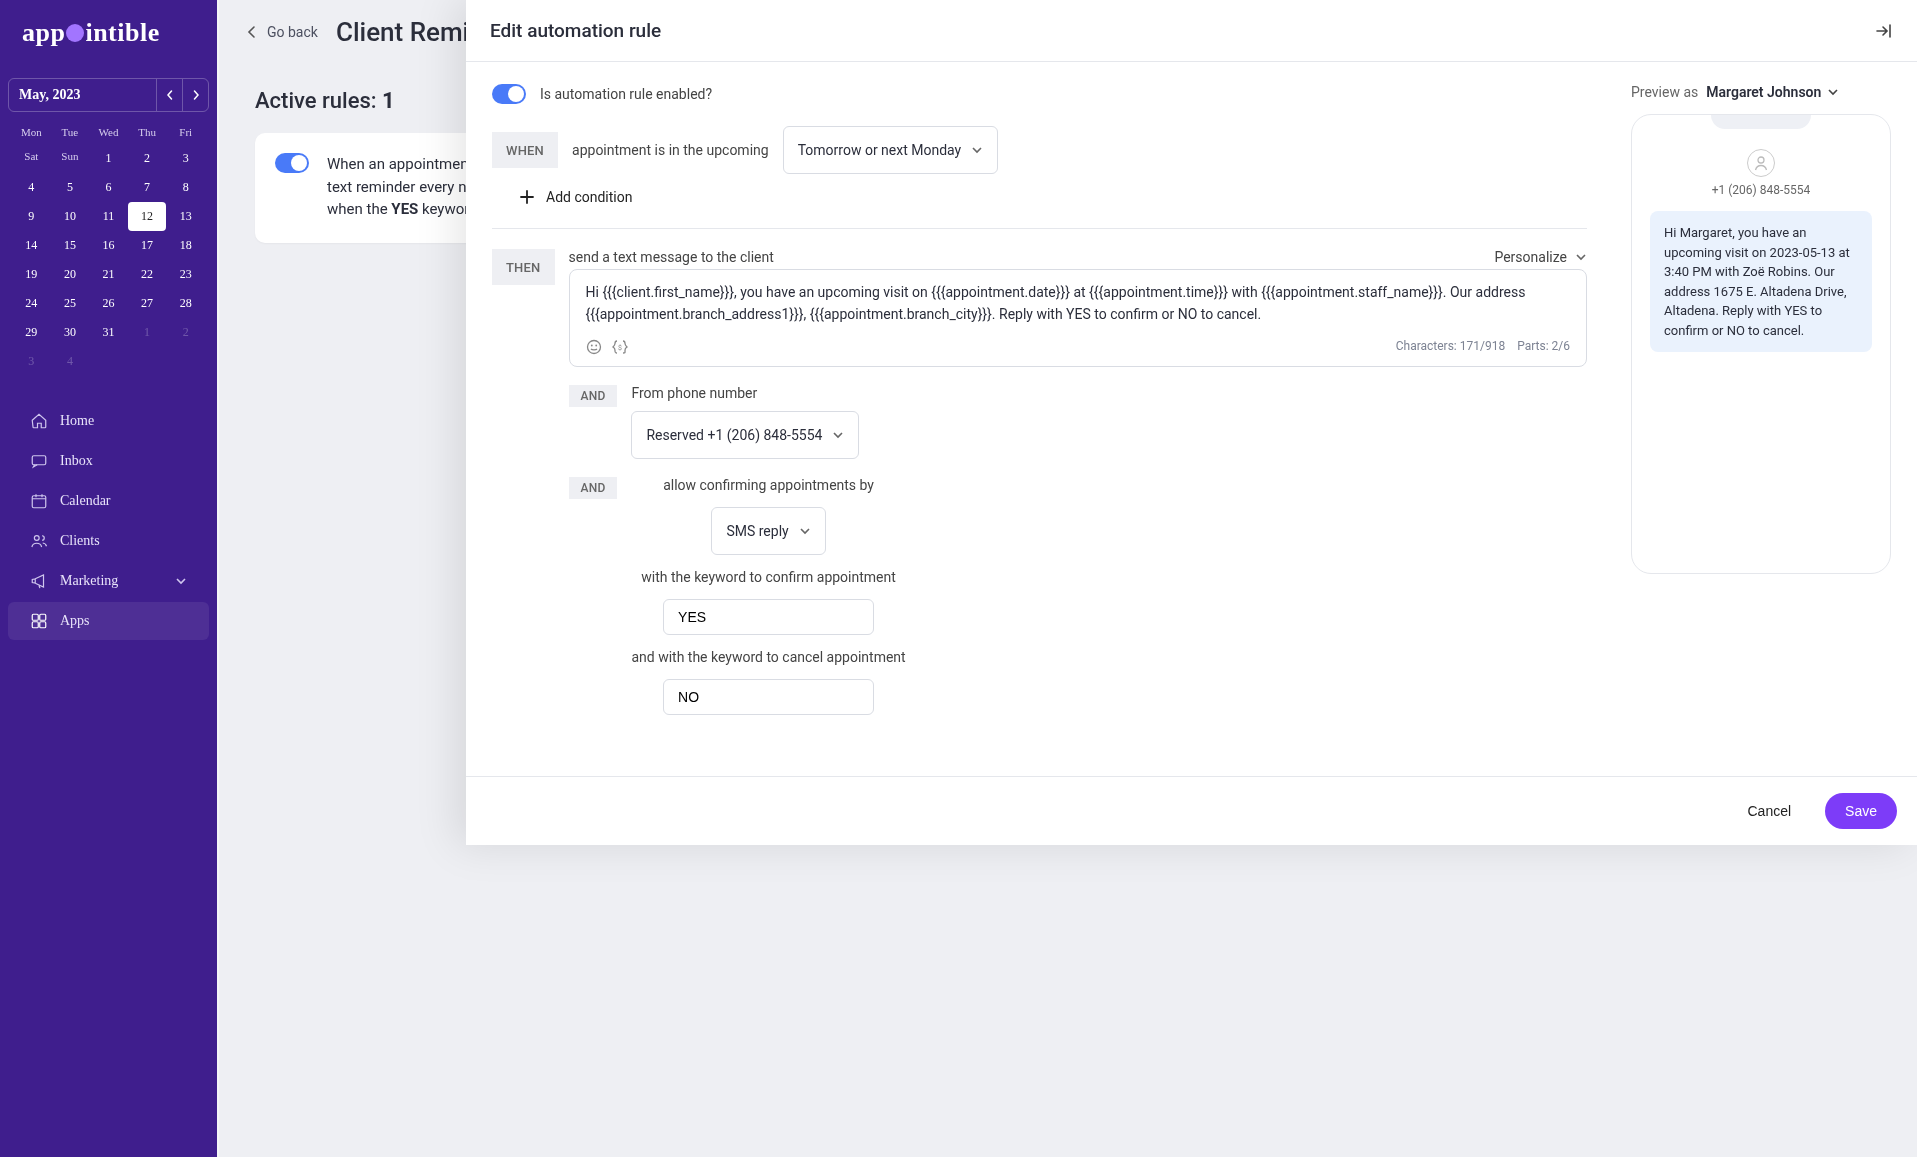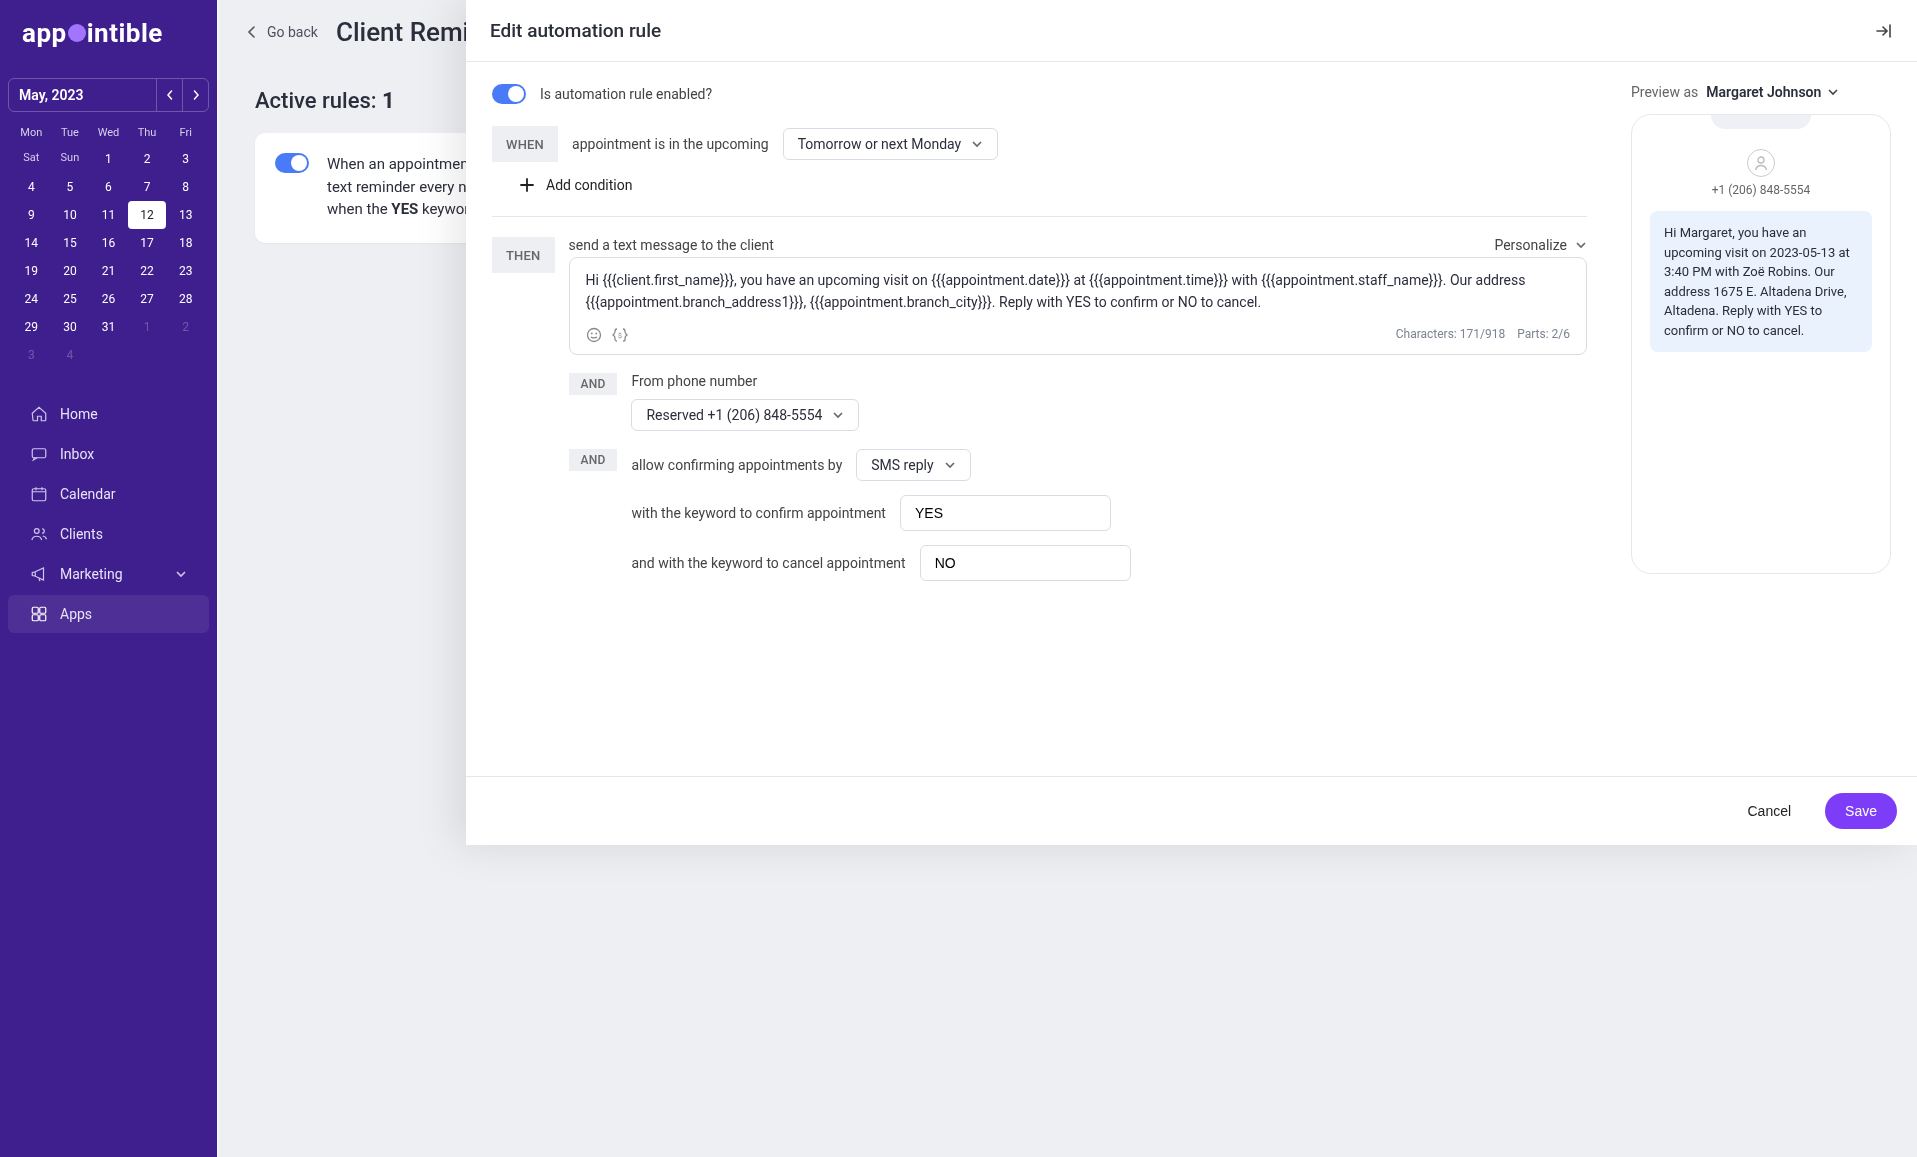--- a/index.html
+++ b/index.html
@@ -25,20 +25,21 @@
     font-family: -apple-system, BlinkMacSystemFont, "Segoe UI", Roboto, "Helvetica Neue", Arial, sans-serif;
     color: var(--text-dark);
     background: #f5f6f8;
     overflow: hidden;
   }
   
   .sidebar {
     position: absolute; left:0; top:0; width:217px; height:100%;
     background: var(--purple-900);
     color: #fff;
+    font-family: Liberation Serif, serif;
   }
   .logo {
     padding: 18px 22px 22px;
     font-size: 26px; font-weight:700; letter-spacing:.5px;
   }
   .logo .dot { display:inline-block; width:18px; height:18px; border-radius:50%; background:#a275ff; vertical-align:middle; margin:0 1px; position:relative; top:-2px;}
   .cal-box { margin: 8px 8px 18px; }
   .month-bar {
     display:flex; align-items:center; border:1px solid rgba(255,255,255,.25); border-radius:6px; height:34px;
   }
@@ -94,21 +95,21 @@
   .preview-col { width:260px; flex: 0 0 260px;}
 
   .row-enable { display:flex; align-items:center; gap:14px; font-size:14px; margin-bottom:22px;}
   .chip {
     display:inline-flex; align-items:center; height:36px; padding:0 14px; font-size:13px;
     background: var(--grey-50); border-radius:0; color: #666; font-weight:500; letter-spacing:.2px;
   }
   .chip.small { height:22px; padding:0 12px; font-size:12px;}
   .label-txt { font-size:14px; color:#444;}
   .dropdown {
-    display:inline-flex; align-items:center; gap:10px; height:32px; padding: 0 14px;
+    display:inline-flex; align-items:center; gap:10px; height:48px; padding: 0 14px;
     border:1px solid var(--grey-200); border-radius:6px; font-size:14px; cursor:pointer; background:#fff;
   }
   .when-row { display:flex; align-items:center; gap:14px; }
   .add-cond {
     display:inline-flex; align-items:center; gap:10px; font-size:14px; color:#222; padding: 14px 26px; cursor:pointer;
   }
   .plus-ic { width:18px; height:18px;}
   hr.divider { border:none; border-top:1px solid var(--grey-100); margin: 8px 0 20px; }
 
   .then-row { display:flex; align-items:flex-start; gap:14px; }
@@ -117,21 +118,21 @@
   .personalize { display:flex; align-items:center; gap:8px; font-size:14px; color:#444; cursor:pointer;}
   .msg-box {
     border:1px solid var(--grey-200); border-radius:8px; padding:12px 16px 10px; margin-top:4px;
     font-size:14px; line-height:1.55;
   }
   .msg-foot { display:flex; align-items:center; margin-top:12px; color:var(--grey-500); font-size:12px;}
   .msg-foot .icons { display:flex; gap:10px; }
   .msg-foot .counts { margin-left:auto; display:flex; gap:12px;}
   .and-block { display:flex; align-items:flex-start; gap:14px; margin-top:18px;}
   .and-block .inner { display:flex; flex-direction:column; gap:10px;}
-  .inline-row { display:flex; align-items:center; gap:14px; flex-wrap:wrap;}
+  .inline-row { display:flex; align-items:center; gap:14px; flex-wrap:wrap;flex-direction:column;}
   .text-input {
     height:36px; border:1px solid var(--grey-200); border-radius:6px; padding:0 14px; font-size:14px; background:#fff;
     min-width:160px;
   }
 
   
   .preview-head { display:flex; align-items:flex-start; gap:8px; font-size:14px; margin-bottom:14px;}
   .preview-head .as { color:#666;}
   .preview-person { font-weight:600; cursor:pointer; display:flex; align-items:center; gap:6px;}
   .phone-frame {

